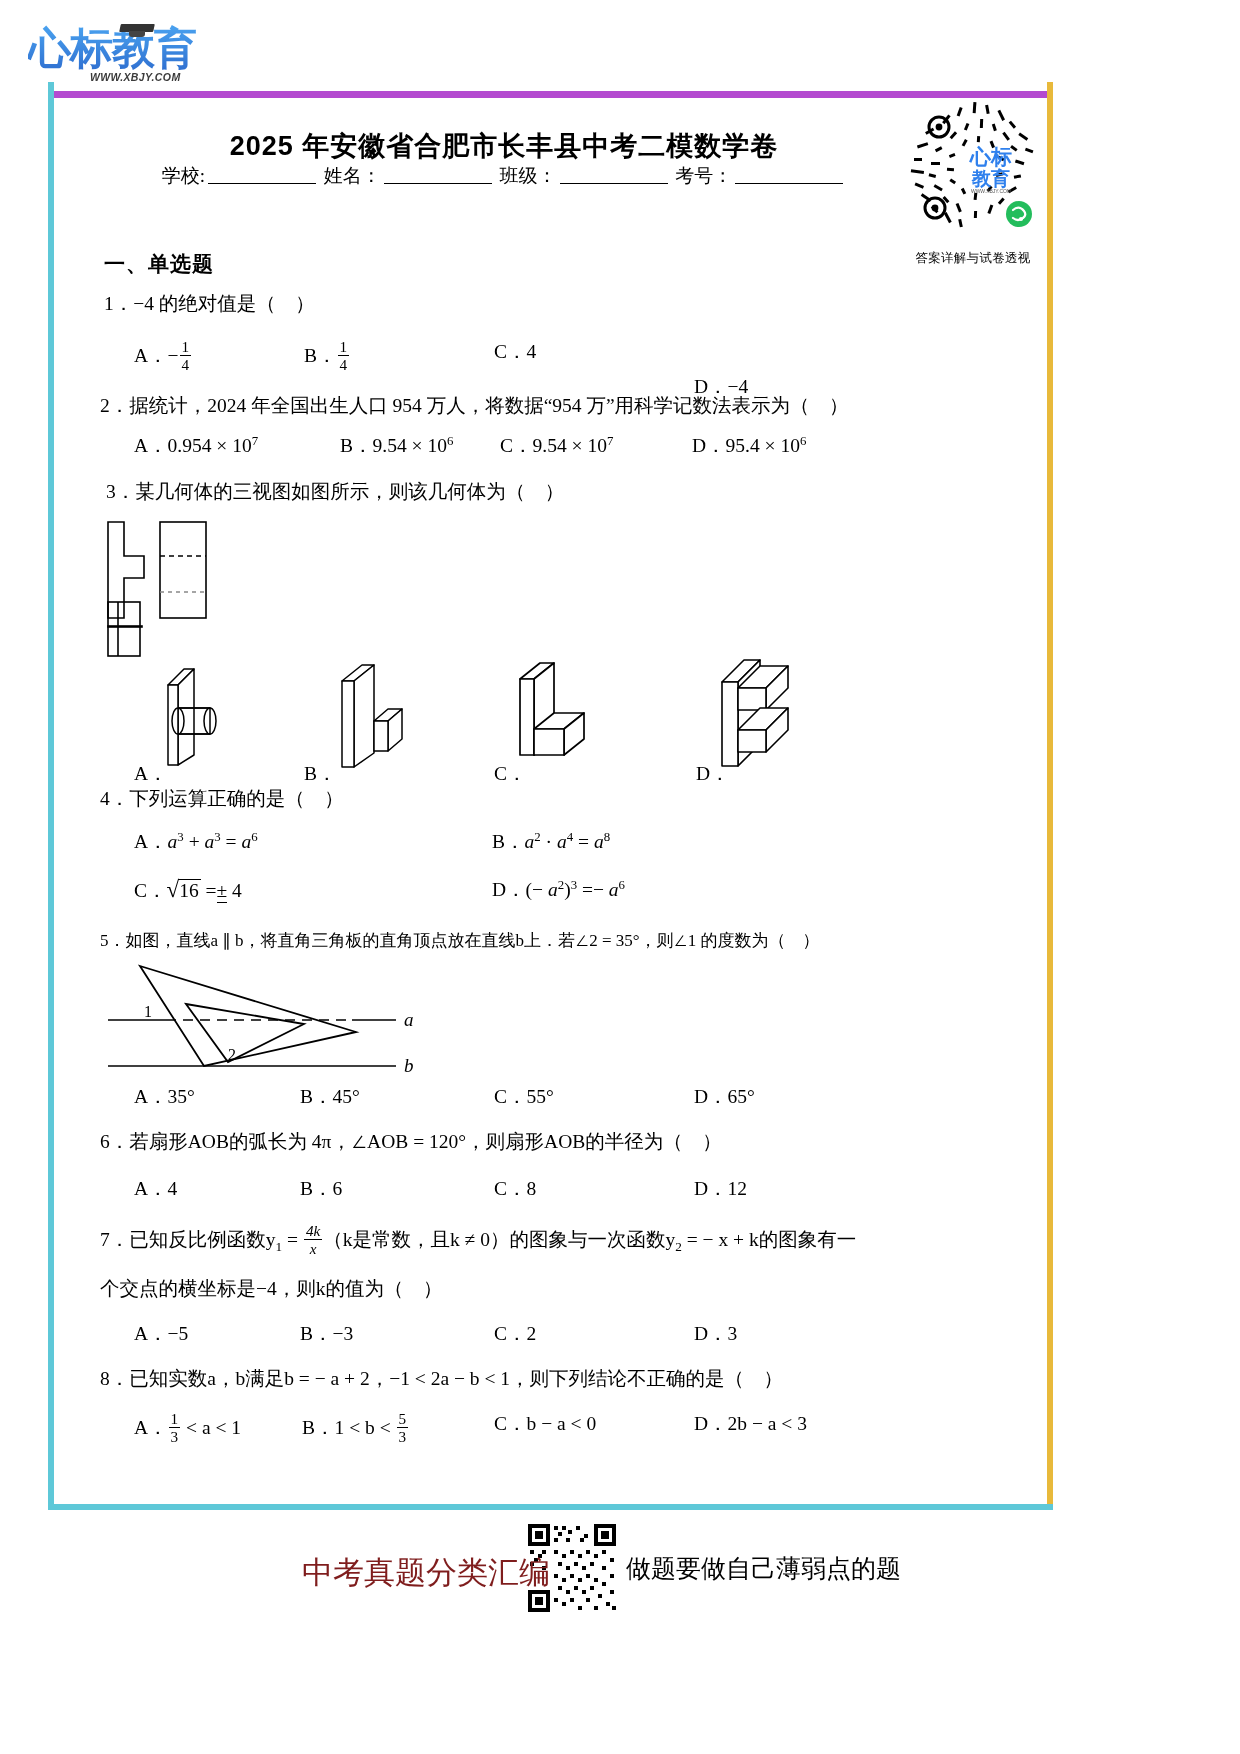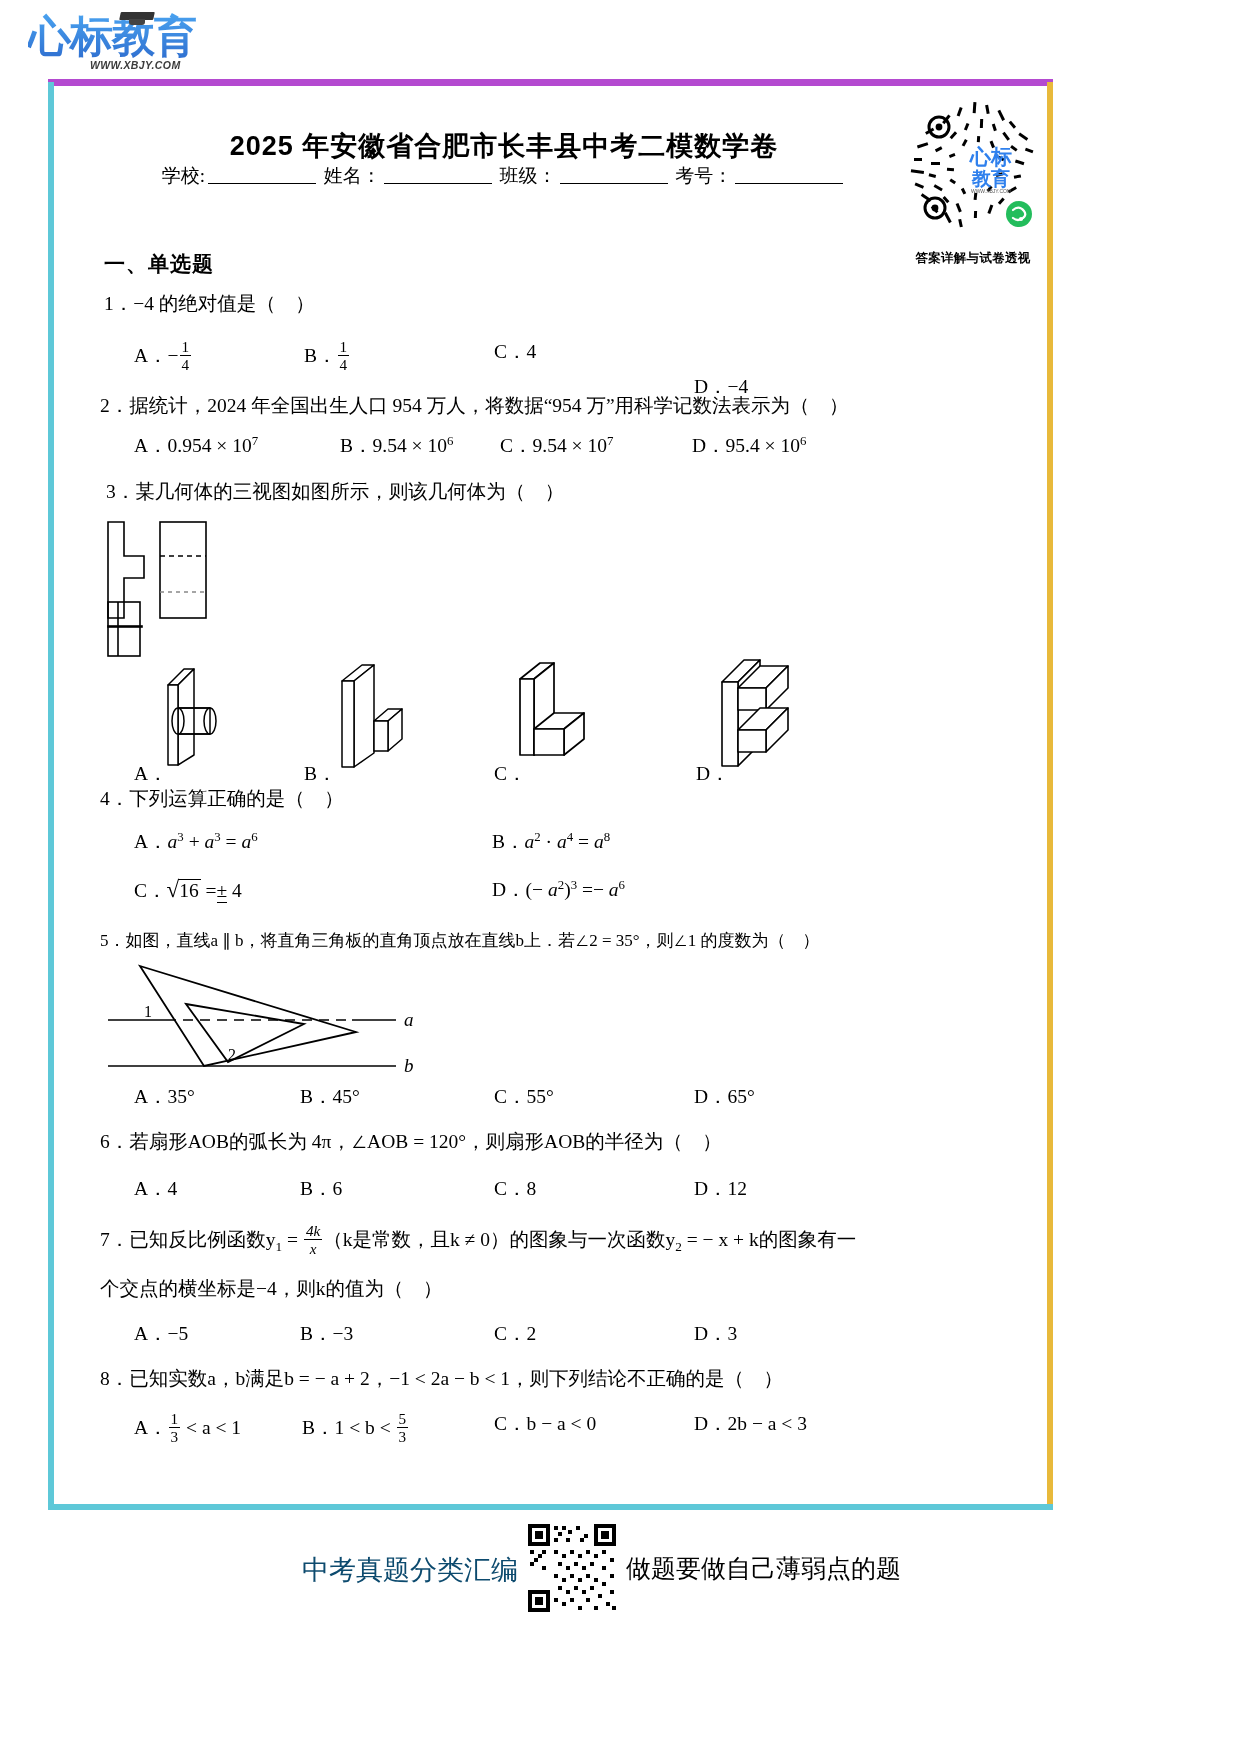--- a/index.html
+++ b/index.html
@@ -8,21 +8,21 @@
     width:1240px; height:1754px;
     background:#ffffff;
     font-family:"Liberation Serif", serif;
     color:#000;
     position:relative;
     overflow:hidden;
   }
 
   
   .top-header{
-    position:absolute; left:0; top:4px; width:1008px; height:82px;
+    position:absolute; left:0; top:16px; width:1008px; height:82px;
   }
   .logo-wrap{
     position:absolute; left:28px; top:8px; width:200px; height:68px;
   }
   .logo-text{
     font-family:"Liberation Sans", sans-serif;
     font-weight:bold;
     font-size:43px;
     letter-spacing:-1px;
     color:#2f80ed;
@@ -117,21 +117,21 @@
   
   .qr-top{
     position:absolute; left:905px; top:100px;
     width:136px; height:136px;text-align:right;
   }
   .qr-canvas{ display:block; }
   .qr-caption{
     position:absolute; left:880px; top:250px;
     width:186px; text-align:center;
     font-family:"Liberation Sans", sans-serif;
-    font-weight:bold;
+    font-weight:normal;
     font-size:12.5px;
     color:#000;
     letter-spacing:0.3px;
   }
 
   
   .section-head{
     position:absolute; left:104px; top:250px;
     font-family:"Liberation Sans", sans-serif;
     font-weight:bold;
@@ -171,22 +171,22 @@
   .radic{ font-size:1.18em; }
   .pm{ border-bottom:1.3px solid #000; padding-bottom:1px; }
 
   
   .footer-qr{
     position:absolute; left:524px; top:1520px; width:96px; height:96px;
   }
   .footer-left{
     position:absolute; left:302px; top:1552px;
     font-family:"Liberation Sans", sans-serif;
-    font-size:27px;
-    color:#0c4a6e;
+    font-size:31px;
+    color:#7f1d1d;
   }
   .footer-right{
     position:absolute; left:626px; top:1552px;
     font-family:"Liberation Sans", sans-serif;
     font-size:25px;
     color:#000;
   }
 
   
   svg{ display:block; }

